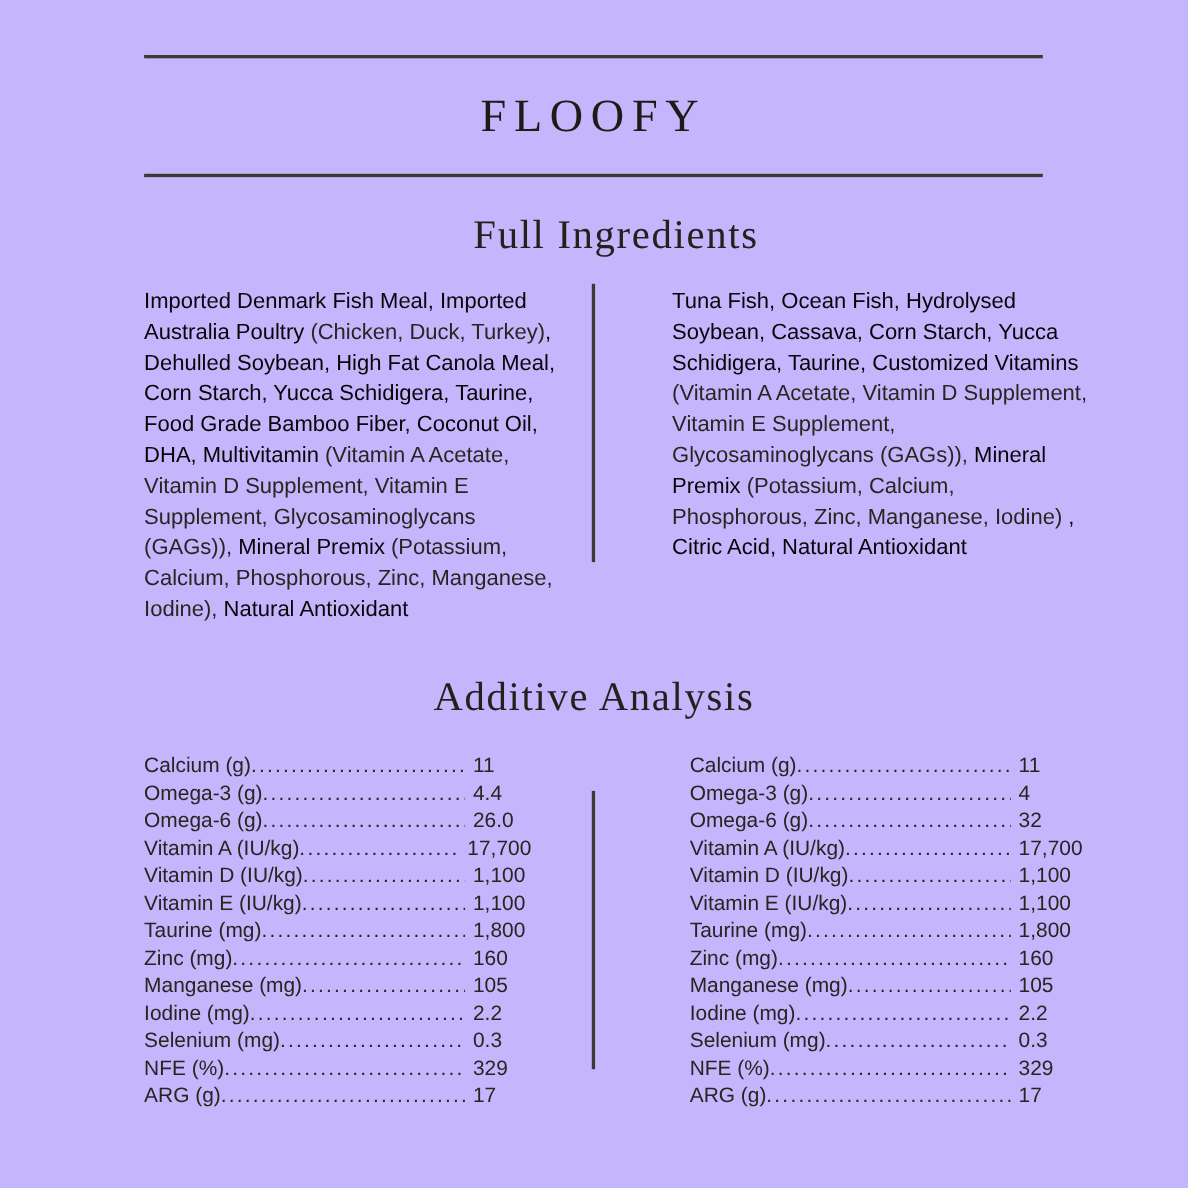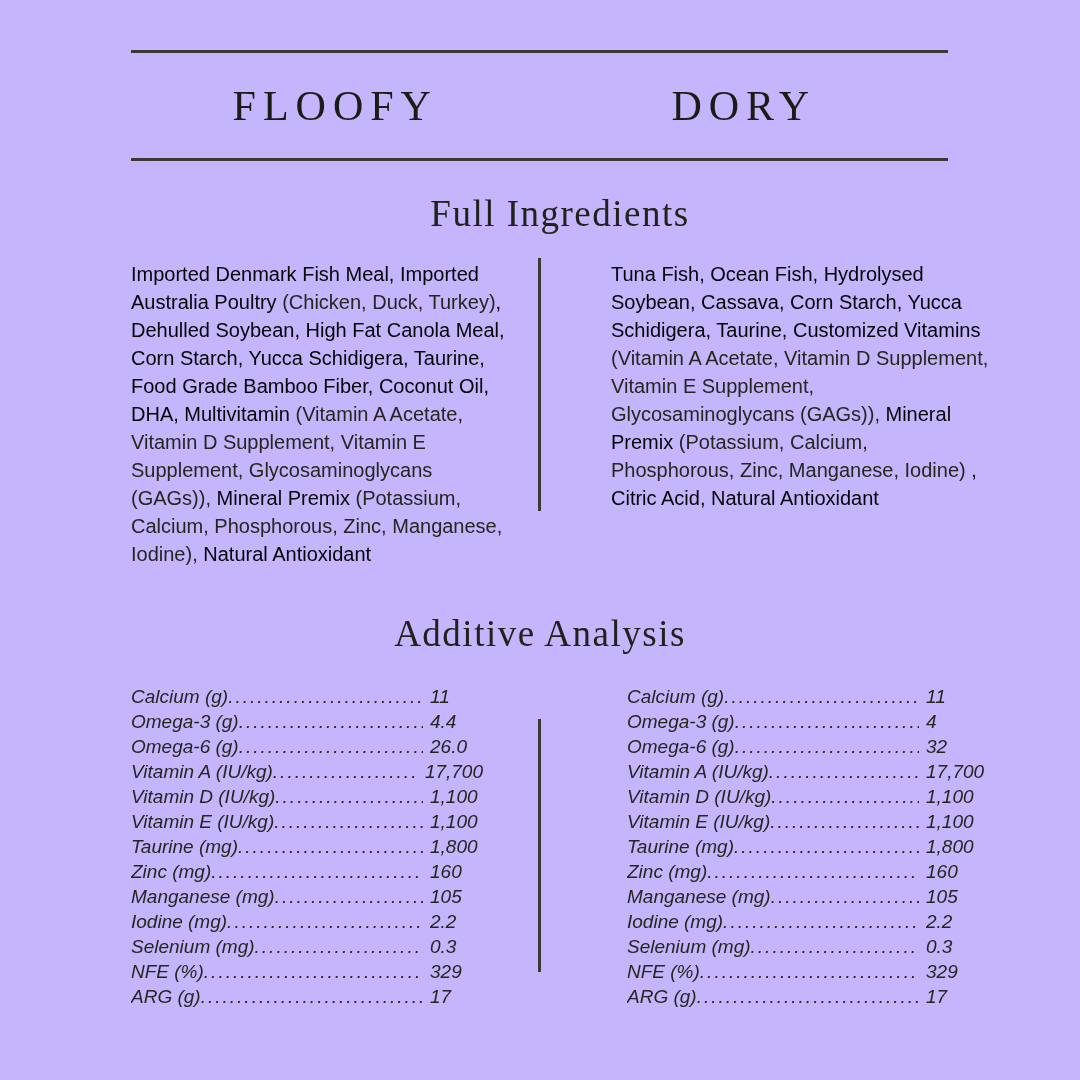--- a/index.html
+++ b/index.html
@@ -78,21 +78,21 @@
   .vdivider-1 { top: 258px; height: 253px; }
   .vdivider-2 { top: 719px; height: 253px; }
   .tables-wrap {
     position: absolute;
     left: 131px;
     top: 686px;
     width: 854px;
     display: flex;
     justify-content: space-between;
   }
-  .additive-table { width: 352px; font-style: italic; }
+  .additive-table { width: 352px; }
   .additive-table.right { width: 358px; }
   .trow {
     display: flex;
     align-items: baseline;
     height: 25px;
     font-size: 19px;
     color: #26261F;
     white-space: nowrap;
   }
   .leader {
@@ -113,21 +113,20 @@
 </style>
 </head>
 <body>
 
 <div class="page">
 
   <div class="rule rule-top"></div>
 
   <div class="brands">
     <div class="brand">FLOOFY</div>
-    <div class="brand">DORY</div>
   </div>
 
   <div class="rule rule-bottom"></div>
 
   <div class="section-title title-ingredients">Full Ingredients</div>
 
   <div class="ingredients-wrap">
     <div class="ingredient-col left"><span class="seg bold">Imported Denmark Fish Meal, Imported Australia Poultry </span><span class="seg">(Chicken, Duck, Turkey)</span><span class="seg bold">, Dehulled Soybean, High Fat Canola Meal, Corn Starch, Yucca Schidigera, Taurine, Food Grade Bamboo Fiber, Coconut Oil, DHA, Multivitamin </span><span class="seg">(Vitamin A Acetate, Vitamin D Supplement, Vitamin E Supplement, Glycosaminoglycans (GAGs)), </span><span class="seg bold">Mineral Premix </span><span class="seg">(Potassium, Calcium, Phosphorous, Zinc, Manganese, Iodine), </span><span class="seg bold">Natural Antioxidant</span></div>
     <div class="ingredient-col right"><span class="seg bold">Tuna Fish, Ocean Fish, Hydrolysed Soybean, Cassava, Corn Starch, Yucca Schidigera, Taurine, Customized Vitamins </span><span class="seg">(Vitamin A Acetate, Vitamin D Supplement, Vitamin E Supplement, Glycosaminoglycans (GAGs)), </span><span class="seg bold">Mineral Premix </span><span class="seg">(Potassium, Calcium, Phosphorous, Zinc, Manganese, Iodine) </span><span class="seg bold">, Citric Acid, Natural Antioxidant</span></div>
   </div>

